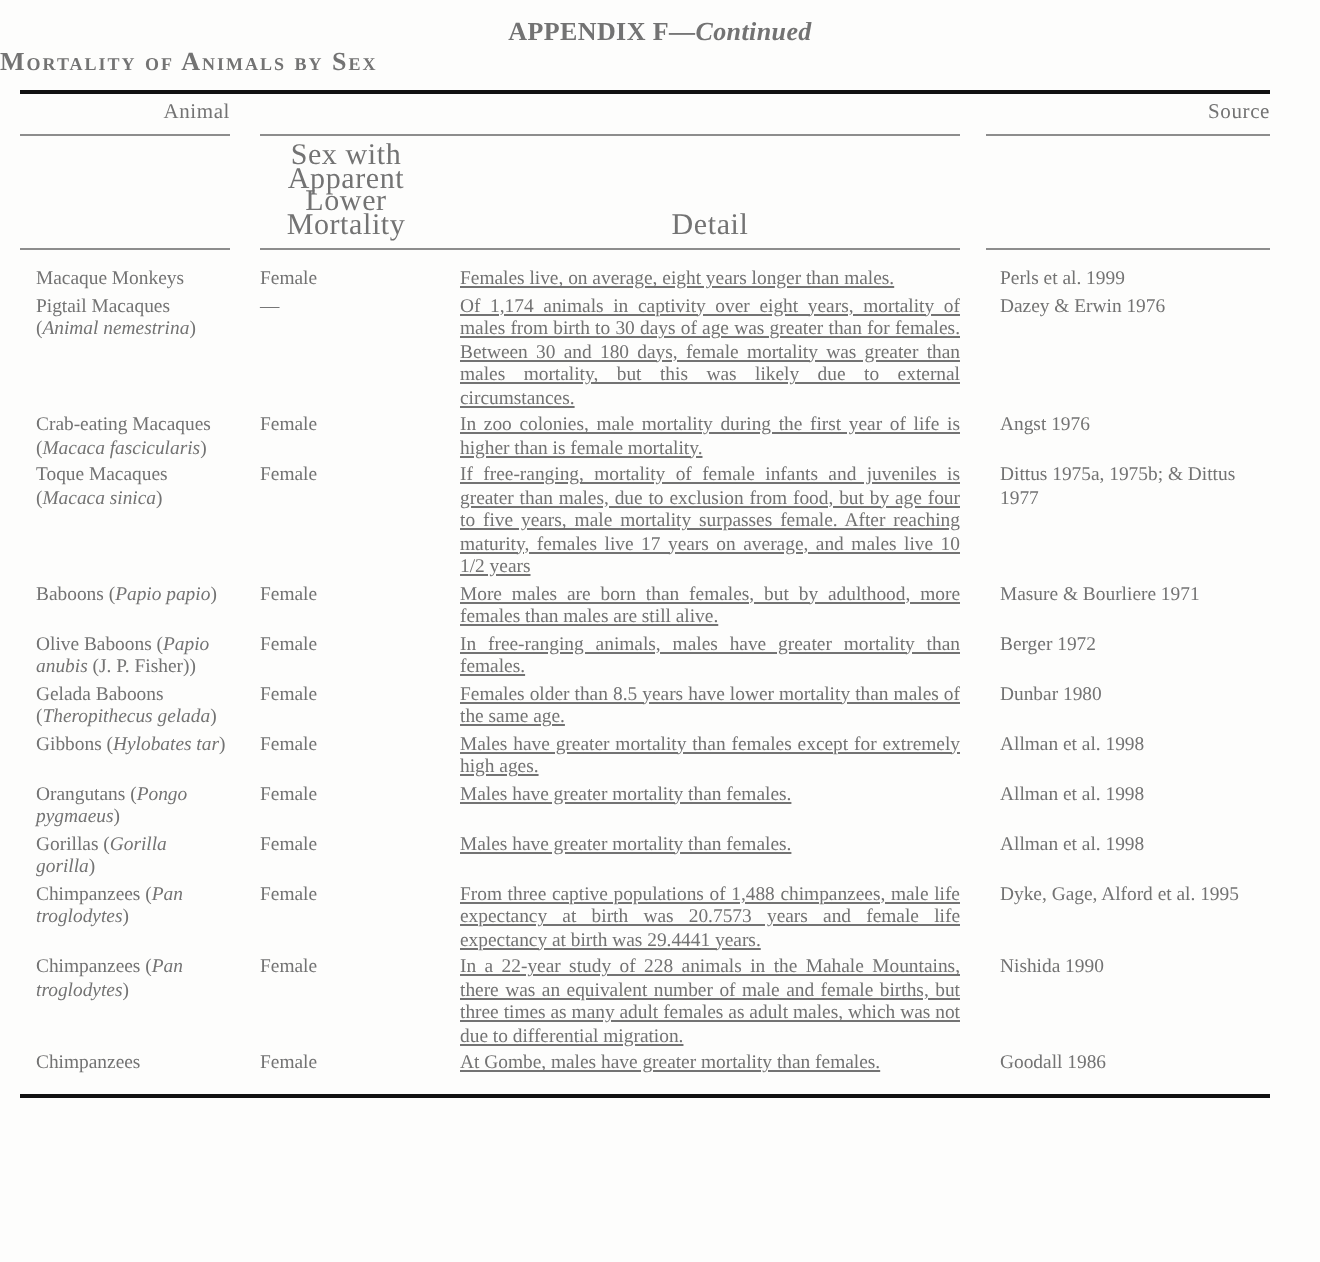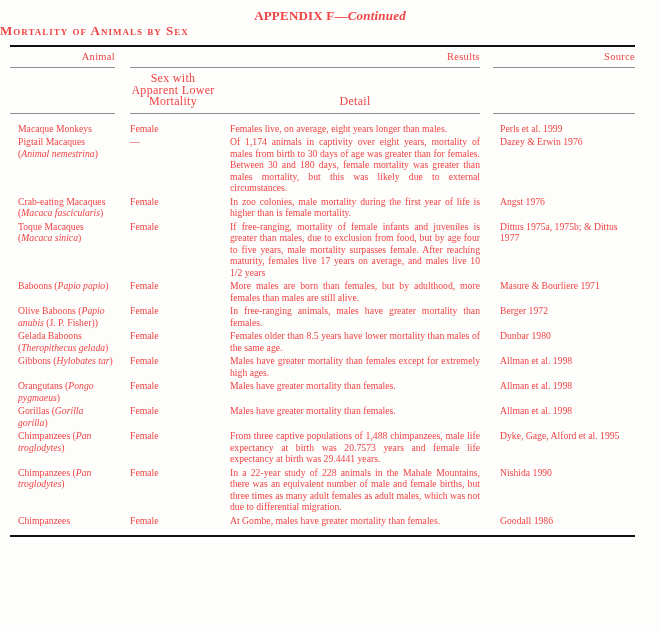--- a/index.html
+++ b/index.html
@@ -1,21 +1,21 @@
 <!DOCTYPE html>
 <html><head>
 <meta charset="utf-8">
 <style>
   html, body { margin: 0; padding: 0; background: #ffffff; }
   .sheet {
     position: relative;
     width: 660px;
     height: 631px;
     background: #fdfdfc;
-    color: #ef4444;
+    color: #737373;
     font-family: "Liberation Serif", serif;
     overflow: hidden;
     box-sizing: border-box;
   }
   .title {
     text-align: center;
     padding-top: 8px;
     font-weight: bold;
     font-size: 13px;
     line-height: 15px;
@@ -45,45 +45,44 @@
   .c1  { grid-column: 1; }
   .c3  { grid-column: 3; }
   .c5  { grid-column: 5; }
   .c7  { grid-column: 7; }
   .c35 { grid-column: 3 / span 3; }
   .head1 { margin-top: 3px; font-size: 10.5px; line-height: 13px; letter-spacing: 0.3px; }
   .head1 .th { text-align: right; }
   .rules1 { margin-top: 4px; }
   .rules2 { margin-top: 5px; }
   .rules1 div, .rules2 div { height: 1px; background: #8d8d8d; }
-  .head2 { padding-top: 5px; font-size: 12px; line-height: 11.5px; letter-spacing: 0.3px; align-items: end; }
+  .head2 { padding-top: 5px; font-size: 15px; line-height: 11.5px; letter-spacing: 0.3px; align-items: end; }
   .head2 .th { text-align: center; }
   #rows { padding-top: 9px; font-size: 9.7px; line-height: 11.5px; }
   .row { margin-bottom: 2px; }
   .cell { overflow-wrap: break-word; }
   .cell.animal { padding-left: 8px; }
   .cell.sex { text-align: left; }
-  .cell.detail { text-align: justify; }
+  .cell.detail { text-align: justify; text-decoration: underline; }
   .cell.source { padding-left: 7px; }
   i { font-style: italic; }
 </style>
 </head>
 <body>
 
 <div class="sheet">
 
   <div class="title"><span>APPENDIX F—</span><i>Continued</i></div>
 
   <div class="subtitle">Mortality of Animals by Sex</div>
 
   <div class="rule-thick top"></div>
 
   <div class="grid head1">
     <div class="c1 th">Animal</div>
-    <div class="c35 th">Results</div>
     <div class="c7 th">Source</div>
   </div>
 
   <div class="grid rules1">
     <div class="c1"></div>
     <div class="c35"></div>
     <div class="c7"></div>
   </div>
 
   <div class="grid head2">

